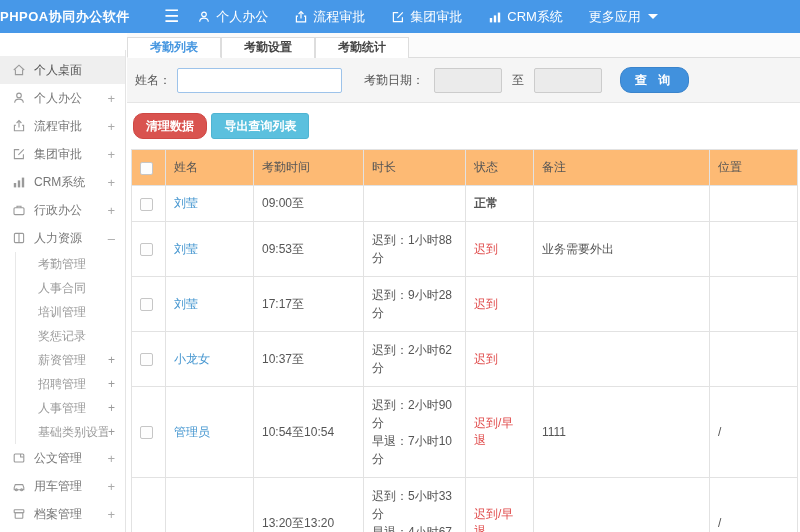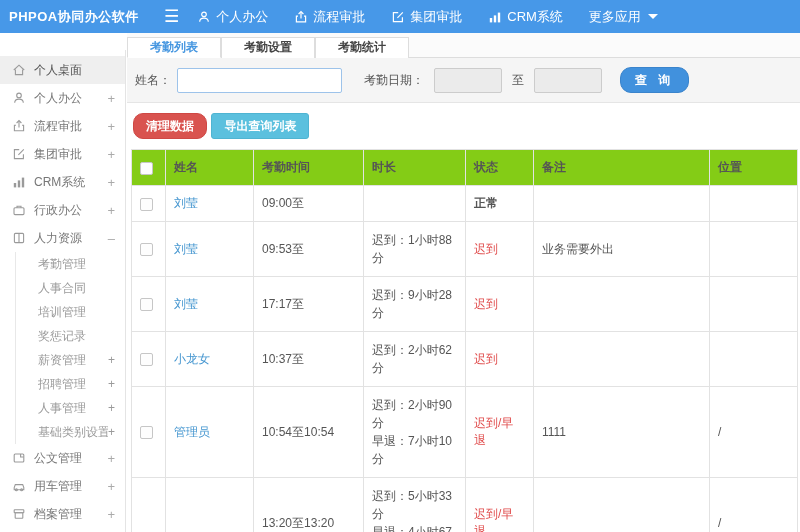--- a/index.html
+++ b/index.html
@@ -2,21 +2,21 @@
 <html><head>
 <meta charset="utf-8">
 <style>
   * { margin:0; padding:0; box-sizing:border-box; }
   html,body { width:800px; height:532px; overflow:hidden; background:#fff;
     font-family:"Liberation Sans","DejaVu Sans",sans-serif; }
 
   
   .topnav { position:absolute; left:0; top:0; width:800px; height:33px;
     background:#4798e8; display:flex; align-items:center; color:#fff; }
-  .logo { width:150px; padding-left:9px; font-size:13px; font-weight:bold;
+  .logo { width:150px; font-size:13px; font-weight:bold;
     color:#fff; letter-spacing:.5px; }
   .hamburger { font-size:17px; margin:0 18px 0 14px; cursor:pointer; }
   .nav-item { display:flex; align-items:center; gap:5px; font-size:13px;
     margin-right:26px; cursor:pointer; white-space:nowrap; }
   .nav-item svg { display:block; }
   .caret { width:0; height:0; border-left:5px solid transparent;
     border-right:5px solid transparent; border-top:5px solid #fff; margin-left:2px; }
 
   
   .sidebar { position:absolute; left:0; top:50px; width:126px; height:499px;
@@ -61,21 +61,21 @@
   .btn-danger { height:26px; padding:0 12px; background:#d9534f; border:1px solid #cf4844;
     border-radius:10px; color:#fff; font-size:12px; font-weight:bold; cursor:pointer; }
   .btn-info { height:26px; padding:0 12px; background:#5bc0de; border:1px solid #4fb4d2;
     border-radius:3px; color:#fff; font-size:12px; font-weight:bold; cursor:pointer;
     }
 
   table.grid { width:666px; margin-left:4px; border-collapse:collapse; font-size:12px;
     color:#555; table-layout:fixed; }
   .grid th, .grid td { border:1px solid #e2e2e2; padding:9px 8px; text-align:left;
     vertical-align:middle; overflow:hidden; }
-  .grid th { background:#84cc16; font-weight:bold; color:#555; }
+  .grid th { background:#fdba74; font-weight:normal; color:#555; }
   .grid td.c-name a { color:#4596d0; text-decoration:none; cursor:pointer; }
   .grid td.c-dur { white-space:pre-line; line-height:1.5; }
   .col-chk { width:34px; } .col-name { width:88px; } .col-time { width:110px; }
   .col-dur { width:102px; } .col-status { width:68px; } .col-remark { width:176px; }
   .col-loc { width:88px; }
   .chk { display:inline-block; width:13px; height:13px; border:1px solid #c6c6c6;
     border-radius:2px; background:#fdfdfd; cursor:pointer; vertical-align:middle; }
 </style>
 </head>
 <body>

